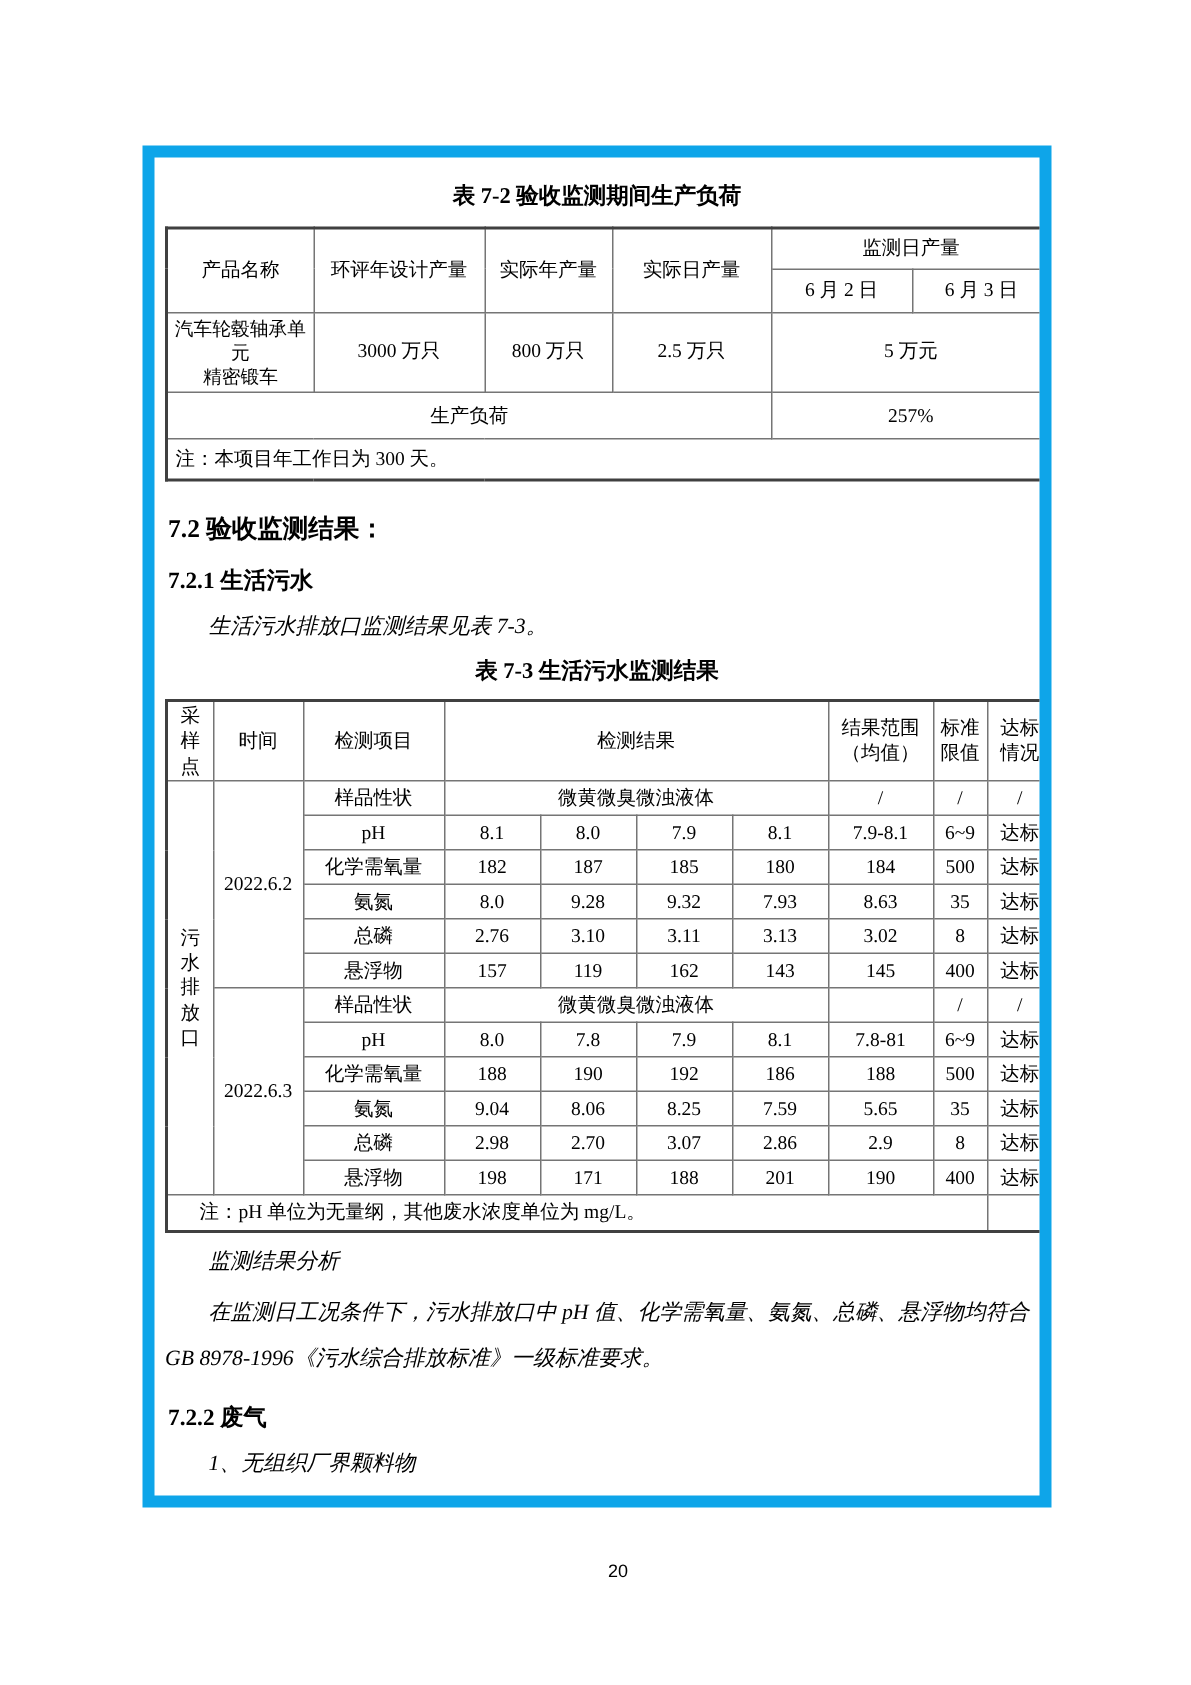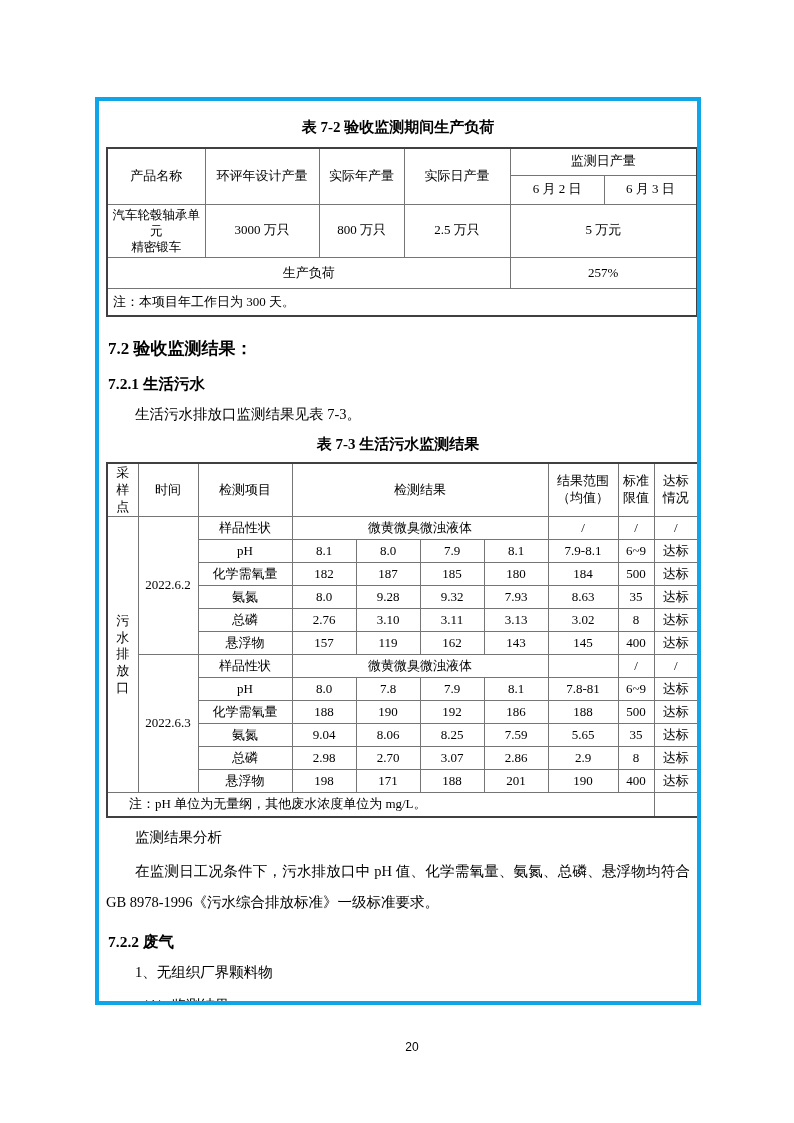--- a/index.html
+++ b/index.html
@@ -4,21 +4,21 @@
 <style>
   * { margin:0; padding:0; box-sizing:border-box; }
   html,body {
     width:794px; height:1123px; background:#ffffff; color:#000;
     font-family:"Liberation Serif","DejaVu Serif",serif;
     overflow:hidden;
   }
   .page { position:relative; width:794px; height:1123px; background:#fff; }
   .frame {
     position:absolute; left:95px; top:97px; width:606px; height:908px;
-    border:4px solid #0ea5e9; padding:12px 7px 0 7px; overflow:hidden; background:#fff;
+    border:8px solid #0ea5e9; padding:12px 7px 0 7px; overflow:hidden; background:#fff;
   }
   .table-title {
     text-align:center; font-weight:bold; font-size:15px; line-height:20px;
     margin:4px 0 10px 0;
   }
   table { width:100%; border-collapse:collapse; table-layout:fixed; border:2px solid #404040; }
   td {
     border:1px solid #757575; text-align:center; vertical-align:middle;
     font-size:13px; line-height:1.3; padding:2px 3px; word-break:break-all;
   }
@@ -32,21 +32,21 @@
   td.note-cell { text-align:left; padding-left:5px; }
   
   .t3 thead tr { height:42px; }
   .t3 tbody tr { height:23px; }
   .t3 td { padding:1px 2px; }
   .t3 td[data-name="t3-note-cell"] { text-align:left; padding-left:21px; height:24px; }
   
   .h-major { font-size:17px; font-weight:bold; line-height:22px; margin:21px 0 0 2px; }
   .h-sub   { font-size:15.5px; font-weight:bold; line-height:22px; margin:13px 0 0 2px; }
   p.body-line { font-size:14.5px; line-height:28px; margin-top:5px; }
-  p.indent { text-indent:2em; }
+  p.indent { text-indent:2em;font-style:italic; }
   p.justified { text-align:justify; line-height:31px; }
   .t3-title { margin-top:6px; margin-bottom:8px; }
   .page-number {
     position:absolute; top:1040px; left:15px; width:100%; text-align:center;
     font-family:"Liberation Sans","DejaVu Sans",sans-serif; font-size:12px;
   }
 </style>
 </head>
 <body>
 

